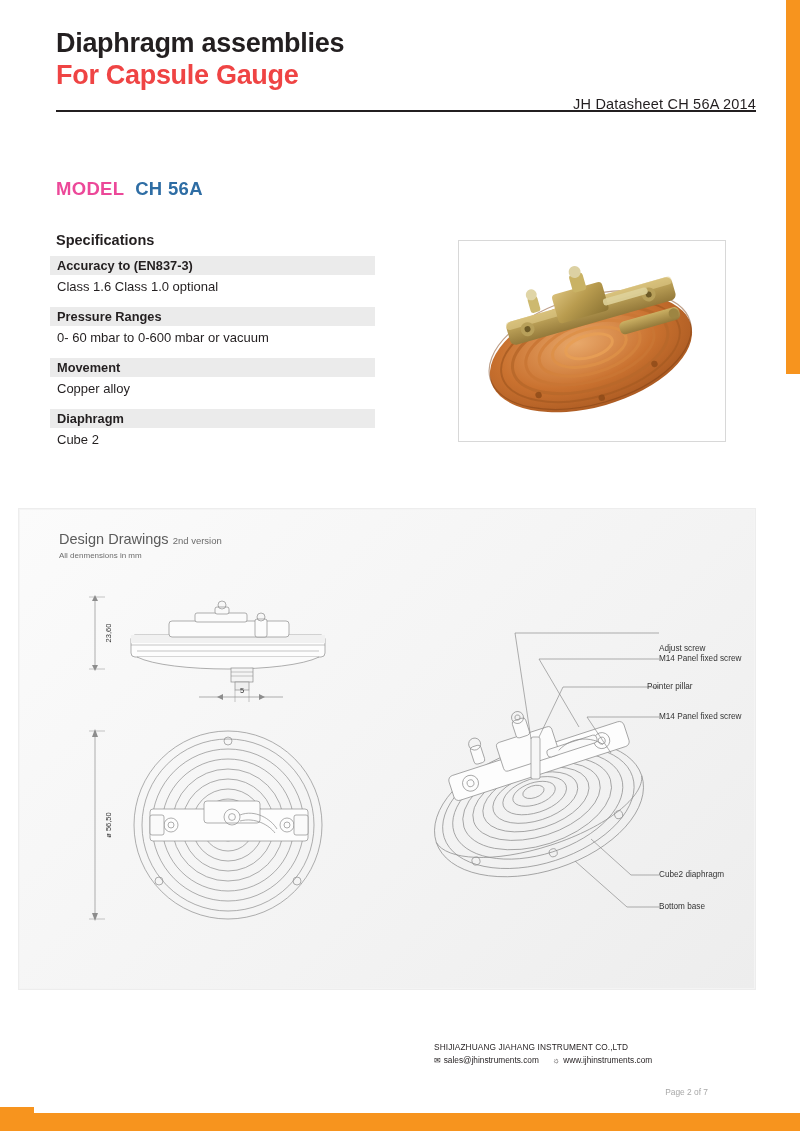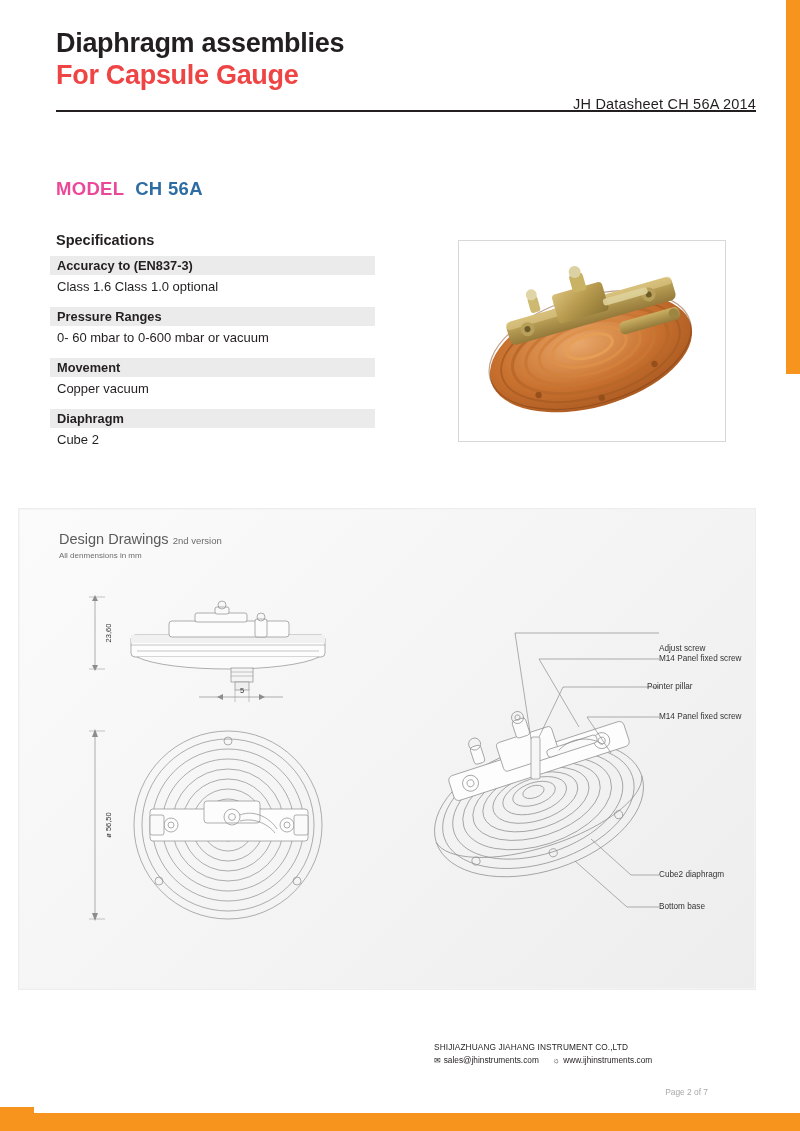--- a/index.html
+++ b/index.html
@@ -145,21 +145,21 @@
       <div class="spec-val">Class 1.6   Class 1.0 optional</div>
     </div>
 
     <div class="spec-block">
       <div class="spec-head">Pressure Ranges</div>
       <div class="spec-val">0- 60 mbar to 0-600 mbar or vacuum</div>
     </div>
 
     <div class="spec-block">
       <div class="spec-head">Movement</div>
-      <div class="spec-val">Copper vacuum</div>
+      <div class="spec-val">Copper alloy</div>
     </div>
 
     <div class="spec-block">
       <div class="spec-head">Diaphragm</div>
       <div class="spec-val">Cube 2</div>
     </div>
   </div>
 
   <div class="photo-frame">
     <svg width="264" height="198" viewBox="0 0 264 198">

